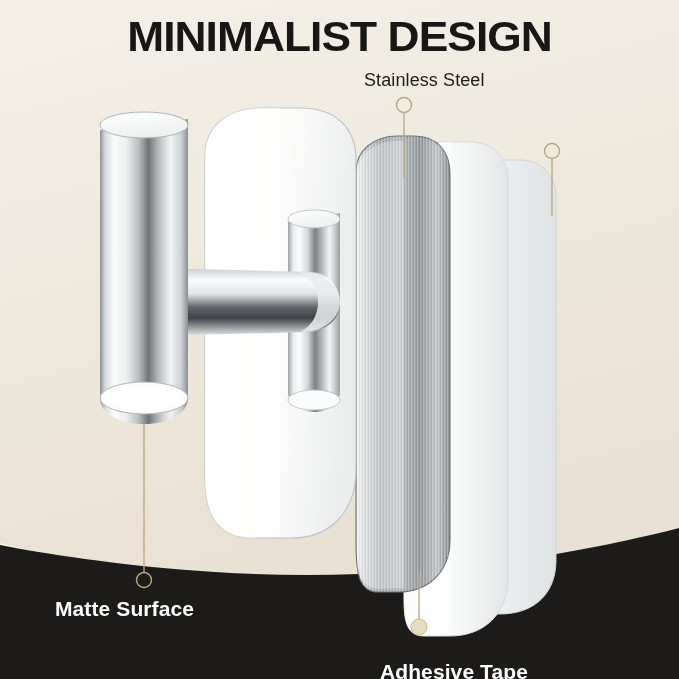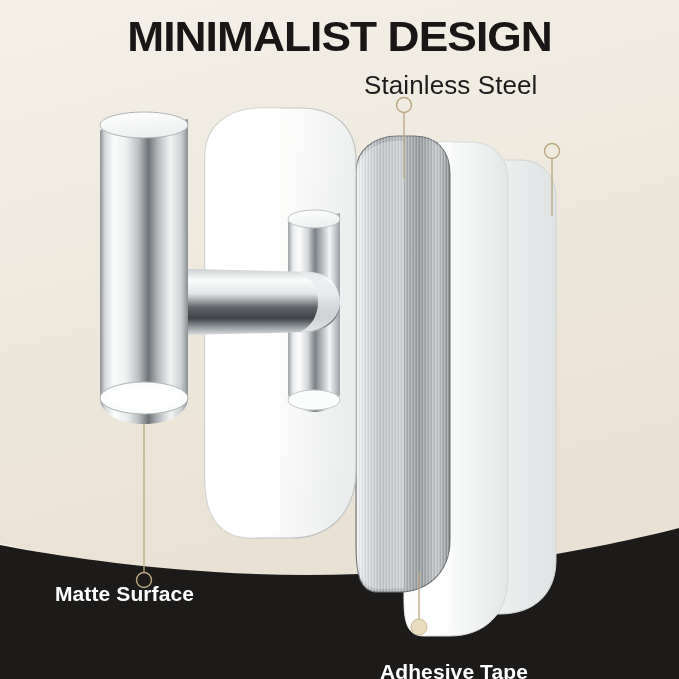--- a/index.html
+++ b/index.html
@@ -21,27 +21,27 @@
   .title{
     position:absolute;left:0;top:14px;width:679px;text-align:center;
     font-size:43px;font-weight:700;letter-spacing:-0.9px;
     color:#181716;line-height:1.05;
     font-family:"Liberation Sans","DejaVu Sans",sans-serif;
     transform:scaleX(1.03);transform-origin:50% 50%;
     white-space:nowrap;
   }
 
   
-  .label{position:absolute;white-space:nowrap;font-size:26px;font-weight:400;
+  .label{position:absolute;white-space:nowrap;font-size:18px;font-weight:400;
     letter-spacing:.1px;color:#1d1c1b;}
   .label.dark{color:#ffffff;font-weight:700;font-size:21px;}
 
   .lbl-steel{left:364px;top:70px;}
   .lbl-backing{left:494px;top:114px;}
-  .lbl-matte{left:55px;top:582px;}
+  .lbl-matte{left:55px;top:597px;}
   .lbl-adhesive{left:380px;top:660px;}
 
   
   .art{position:absolute;left:0;top:0;width:679px;height:679px;}
 
   
   .callouts{position:absolute;left:0;top:0;width:679px;height:679px;pointer-events:none;}
 </style>
 </head>
 <body>

